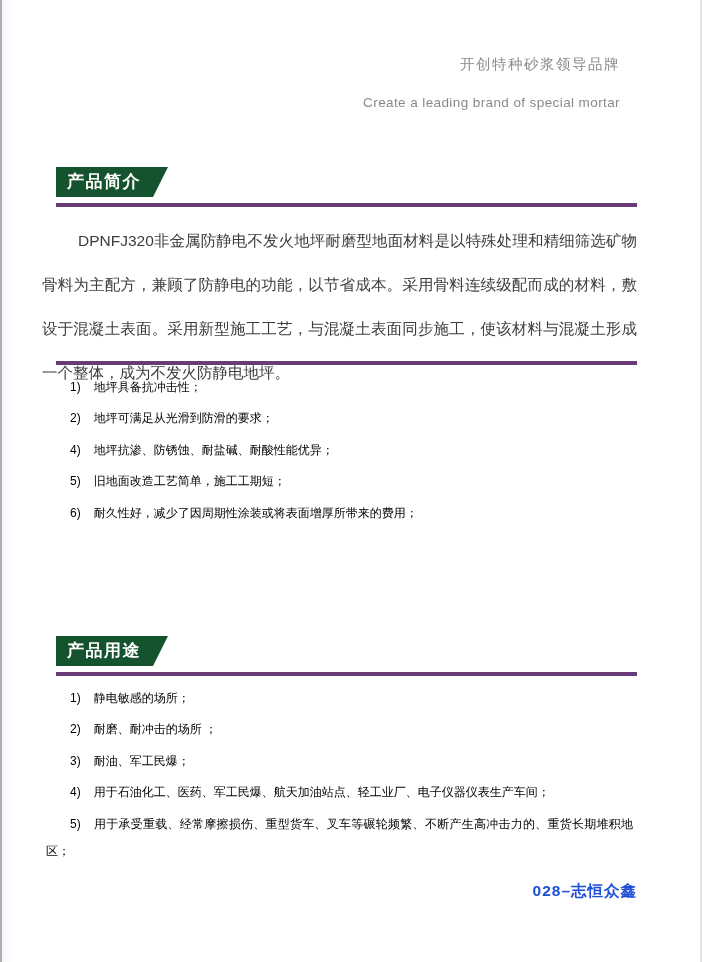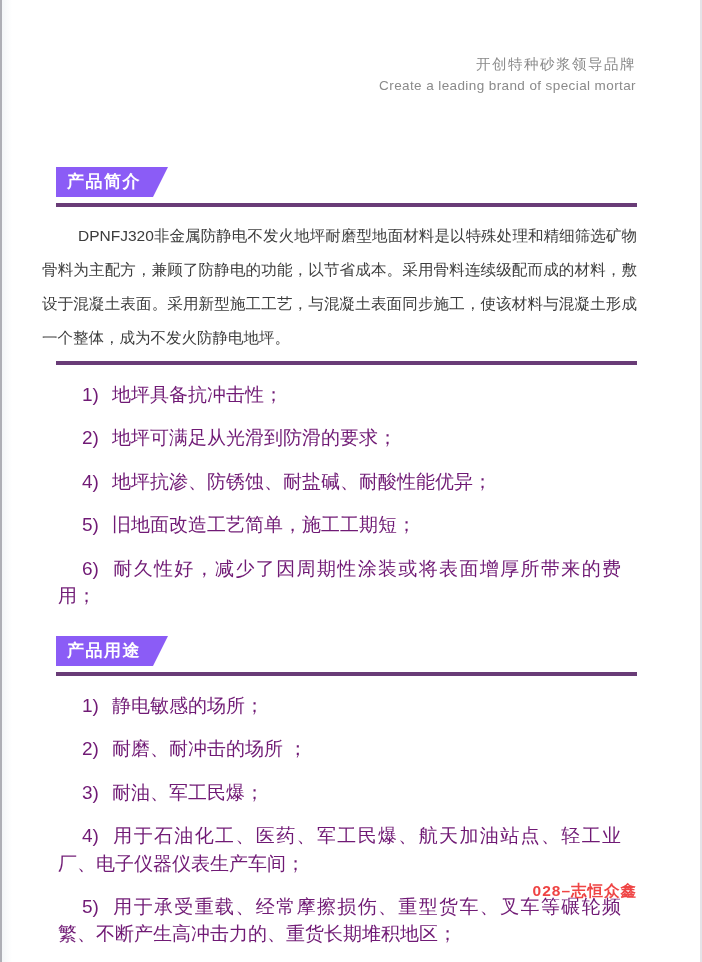--- a/index.html
+++ b/index.html
@@ -22,78 +22,78 @@
   .edge-left-soft {
     position: absolute; left: 2px; top: 0; width: 10px; height: 962px;
     background: linear-gradient(90deg, #f3f6f8, #ffffff);
   }
   .edge-right {
     position: absolute; right: 0; top: 0; width: 2px; height: 962px;
     background: #e4e4e8;
   }
   
   .header {
-    position: absolute; top: 55px; right: 66px;
+    position: absolute; top: 55px; right: 82px;
     text-align: right; color: #8a8a8a;
   }
   .slogan-zh { font-size: 14.5px; letter-spacing: 1.5px; }
-  .slogan-en { font-size: 13.5px; margin-top: 4px; letter-spacing: 0.4px; }
+  .slogan-en { font-size: 13.5px; margin-top: 21px; letter-spacing: 0.4px; }
   
   .section {
     position: absolute; left: 42px; right: 65px;
   }
   .sec-intro    { top: 167px; }
   .sec-features { top: 355px; }
   .sec-uses     { top: 636px; }
   .badge {
     display: inline-block;
     margin-left: 14px;
-    background: #8b5cf6;
+    background: #14532d;
     color: #ffffff;
     font-size: 17px;
     font-weight: bold;
     line-height: 30px;
     height: 30px;
     letter-spacing: 1.5px;
     padding: 0 27px 0 11px;
     clip-path: polygon(0 0, 100% 0, calc(100% - 15px) 100%, 0 100%);
   }
   .rule {
     height: 4px;
     background: #693c77;
     margin-left: 14px;
     margin-top: 6px;
   }
   .intro-body {
     margin: 12px 0 0 0;
     font-size: 15.5px;
-    line-height: 34px;
+    line-height: 44px;
     color: #3c3c3c;
     text-indent: 36px;
     text-align: justify;
   }
   .list { margin-top: 9px; }
   .list-item {
-    margin: 16px;
-    font-size: 19px;
+    margin: 4px;
+    font-size: 12px;
     line-height: 27.4px;
-    color: #701a75;
+    color: #000000;
     text-indent: 24px;
     text-align: justify;
   }
   .item-num {
     display: inline;
     margin-right: 13px;
   }
   .footer {
     position: absolute; top: 881px; right: 65px;
     font-size: 15.5px;
     font-weight: bold;
     letter-spacing: 1px;
-    color: #ef4444;
+    color: #1d4ed8;
   }
 </style>
 </head>
 <body>
 
 <div class="edge-left"></div>
 <div class="edge-left-soft"></div>
 <div class="edge-right"></div>
 
 <div class="header">

